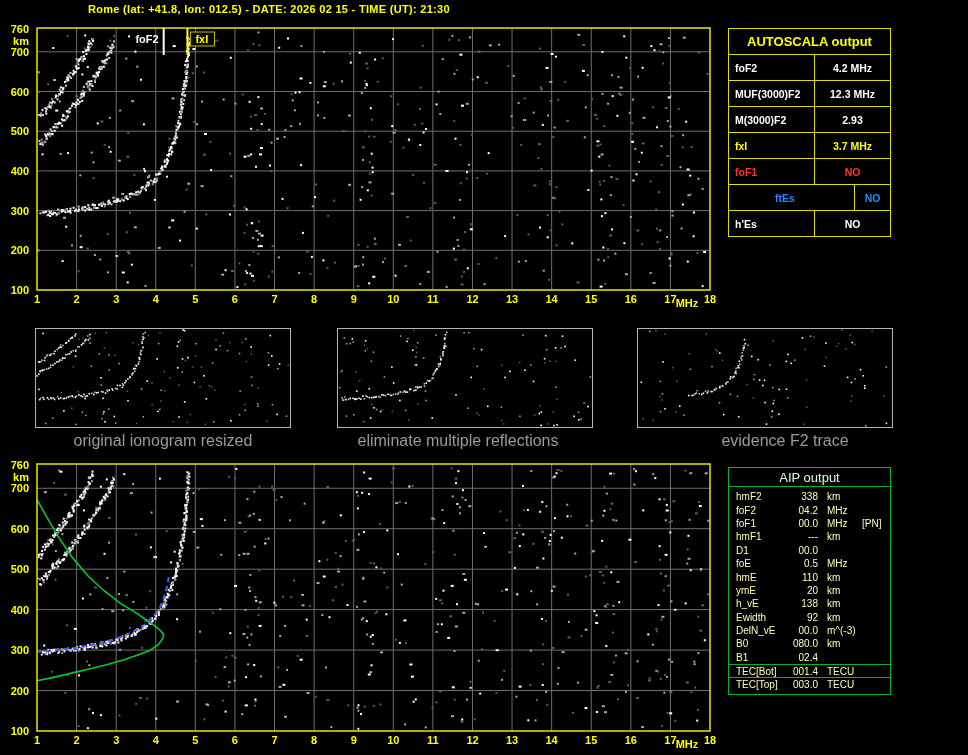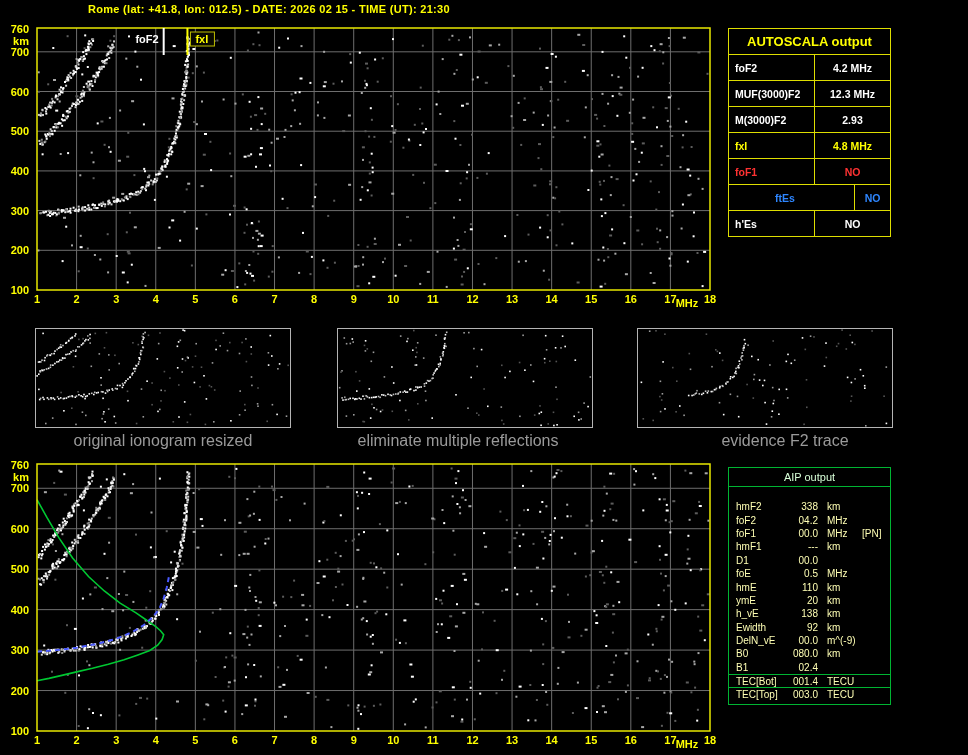--- a/index.html
+++ b/index.html
@@ -20,21 +20,21 @@
   .at-title{height:25px;display:flex;align-items:center;justify-content:center;color:#ffff00;
             font-weight:bold;font-size:13px}
   .at-row{display:flex;height:26px;border-top:1px solid #dede00}
   .at-param{width:86px;border-right:1px solid #dede00;display:flex;align-items:center;
             padding-left:6px;font-size:10.5px;font-weight:bold;white-space:nowrap;overflow:hidden}
   .at-value{flex:1;display:flex;align-items:center;justify-content:center;font-size:10.5px;font-weight:bold}
 
   .aip{position:absolute;left:728px;top:467px;width:163px;border:1px solid #00b432;background:#000;
        padding-bottom:3px}
   .aip-title{height:19px;display:flex;align-items:center;justify-content:center;color:#d8ffd8;
-             font-size:11px;border-bottom:1px solid #00b432;margin-bottom:13px}
+             font-size:13px;border-bottom:1px solid #00b432;margin-bottom:3px}
   .aip-row{display:flex;align-items:center;height:13.4px;font-size:10px;color:#ffffb4;
            padding:0 4px 0 7px;white-space:nowrap}
   .aip-row.sep{border-top:1px solid #00b432}
   .aip-p{width:50px}
   .aip-v{width:32px;text-align:right}
   .aip-u{width:42px;padding-left:9px}
   .aip-n{flex:1;padding-left:2px}
 </style>
 </head>
 <body>
@@ -1128,21 +1128,21 @@
         <div class="at-row">
           <div class="at-param" style="color: rgb(255, 255, 255);">MUF(3000)F2</div>
           <div class="at-value" style="color: rgb(255, 255, 255);">12.3 MHz</div>
         </div>
         <div class="at-row">
           <div class="at-param" style="color: rgb(255, 255, 255);">M(3000)F2</div>
           <div class="at-value" style="color: rgb(255, 255, 255);">2.93</div>
         </div>
         <div class="at-row">
           <div class="at-param" style="color: rgb(255, 255, 0);">fxI</div>
-          <div class="at-value" style="color: rgb(255, 255, 0);">4.8 MHz</div>
+          <div class="at-value" style="color: rgb(255, 255, 0);">3.7 MHz</div>
         </div>
         <div class="at-row">
           <div class="at-param" style="color: rgb(255, 50, 50);">foF1</div>
           <div class="at-value" style="color: rgb(255, 50, 50);">NO</div>
         </div>
         <div class="at-row">
           <div class="at-param" style="color: rgb(46, 134, 255); margin-left: 40px;">ftEs</div>
           <div class="at-value" style="color: rgb(46, 134, 255);">NO</div>
         </div>
         <div class="at-row">
@@ -2911,21 +2911,21 @@
         </div>
         <div class="aip-row">
           <div class="aip-p">Ewidth</div>
           <div class="aip-v">92</div>
           <div class="aip-u">km</div>
           <div class="aip-n"></div>
         </div>
         <div class="aip-row">
           <div class="aip-p">DelN_vE</div>
           <div class="aip-v">00.0</div>
-          <div class="aip-u">m^(-9)</div>
+          <div class="aip-u">m^(-3)</div>
           <div class="aip-n"></div>
         </div>
         <div class="aip-row">
           <div class="aip-p">B0</div>
           <div class="aip-v">080.0</div>
           <div class="aip-u">km</div>
           <div class="aip-n"></div>
         </div>
         <div class="aip-row">
           <div class="aip-p">B1</div>

